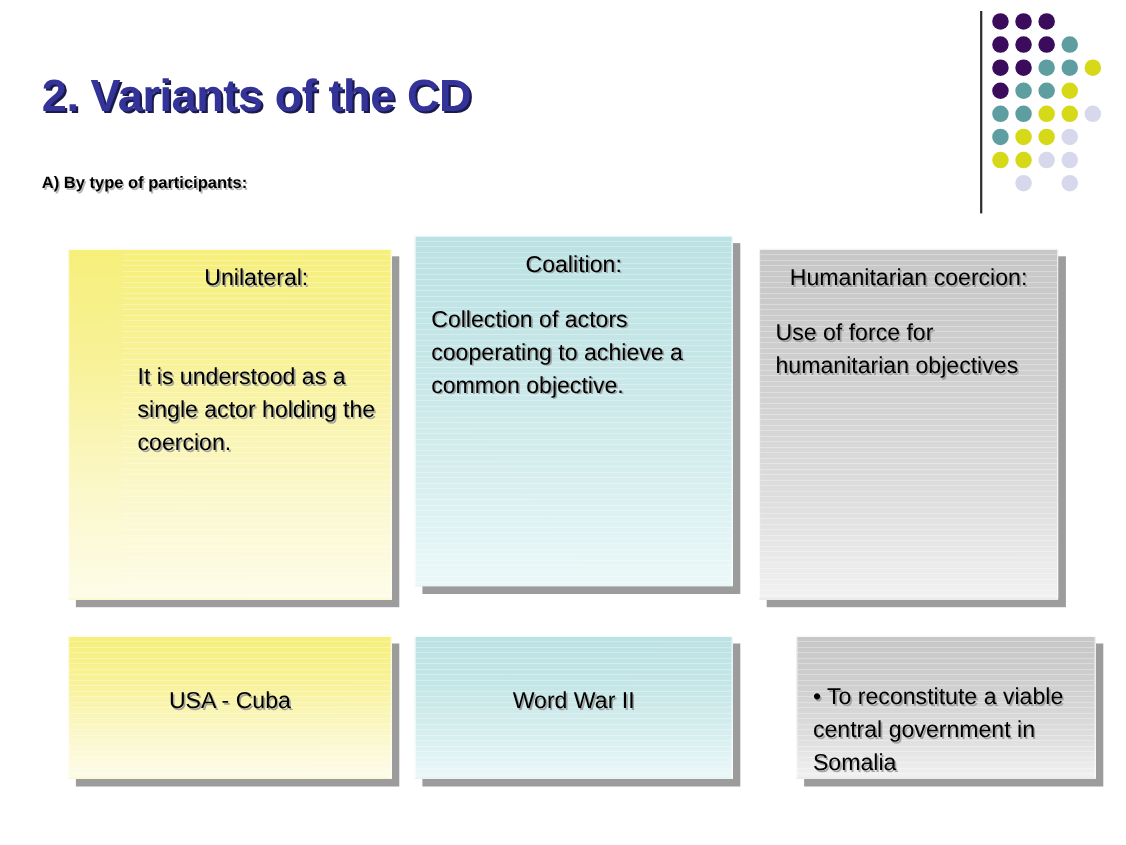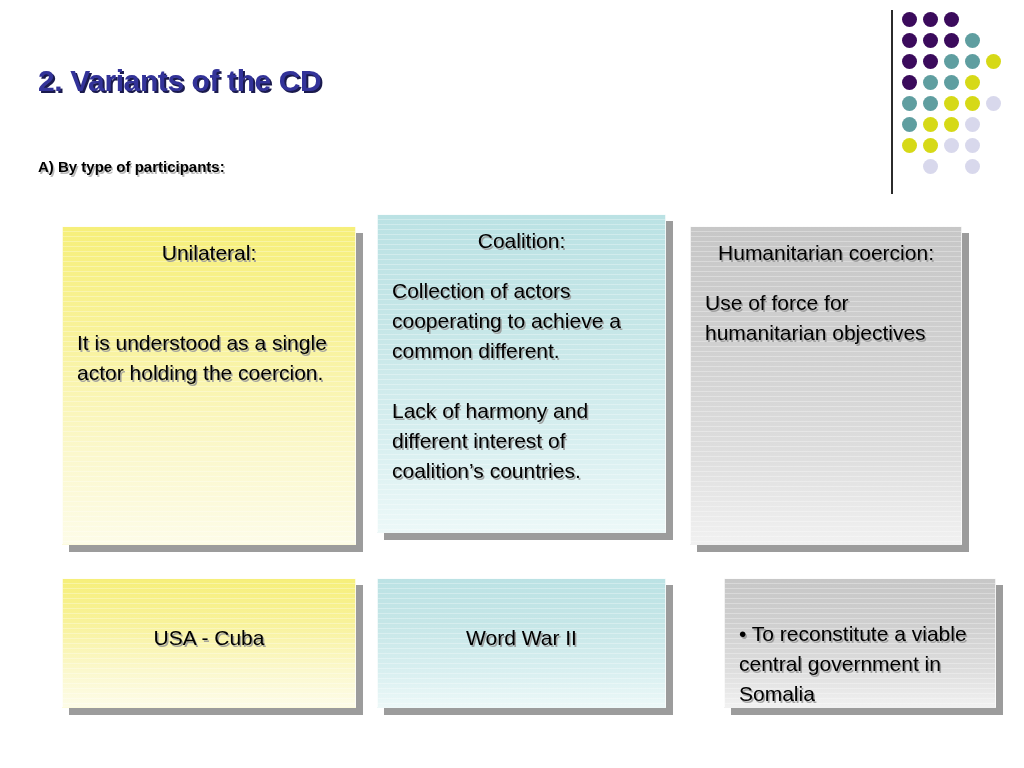--- a/index.html
+++ b/index.html
@@ -36,21 +36,21 @@
     width: 15px;
     height: 15px;
     border-radius: 50%;
   }
 
   
   #slide-title {
     position: absolute;
     left: 38px;
     top: 64px;
-    font-size: 30px;
+    font-size: 41px;
     font-weight: bold;
     color: #333399;
     letter-spacing: -0.4px;
     text-shadow: 2px 2px 0 #1a1a4d;
     white-space: nowrap;
   }
   #subtitle {
     position: absolute;
     left: 38px;
     top: 158px;
@@ -132,21 +132,21 @@
     position: relative;
     z-index: 2;
     color: #000000;
     text-shadow: 1.5px 1.5px 0 rgba(150,150,150,0.85);
     font-size: 21px;
     line-height: 30px;
     text-align: left;
   }
 
   
-  #card-unilateral   { left: 62px;  top: 226px; width: 294px; height: 319px; }
+  #card-unilateral   { left: 62px;  top: 226px; width: 294px; height: 319px; padding-left: 48px; }
   #card-coalition    { left: 377px; top: 214px; width: 289px; height: 319px; }
   #card-humanitarian { left: 690px; top: 226px; width: 272px; height: 319px; }
   #card-usa-cuba     { left: 62px;  top: 578px; width: 294px; height: 130px; }
   #card-wwii         { left: 377px; top: 578px; width: 289px; height: 130px; }
   #card-somalia      { left: 724px; top: 578px; width: 272px; height: 130px; }
 
   #card-unilateral .card-inner   { padding-top: 12px; }
   #card-coalition .card-inner    { padding-top: 12px; }
   #card-humanitarian .card-inner { padding-top: 12px; }
 
@@ -206,23 +206,22 @@
     <div class="card-body">
       <p class="para">It is understood as a single actor holding the coercion.</p>
     </div>
   </div>
 </div>
 
 <div class="card teal" id="card-coalition">
   <div class="card-inner">
     <div class="card-heading">Coalition:</div>
     <div class="card-body">
-      <p class="para">Collection of actors cooperating to achieve a common different.</p>
+      <p class="para">Collection of actors cooperating to achieve a common objective.</p>
       <div class="gap"></div>
-      <p class="para">Lack of harmony and different interest of coalition’s countries.</p>
     </div>
   </div>
 </div>
 
 <div class="card gray" id="card-humanitarian">
   <div class="card-inner">
     <div class="card-heading">Humanitarian coercion:</div>
     <div class="card-body">
       <p class="para">Use of force for humanitarian objectives</p>
       <div class="gap"></div>

